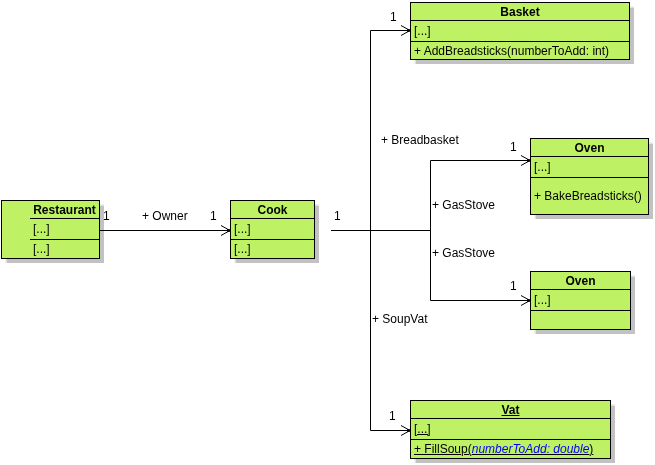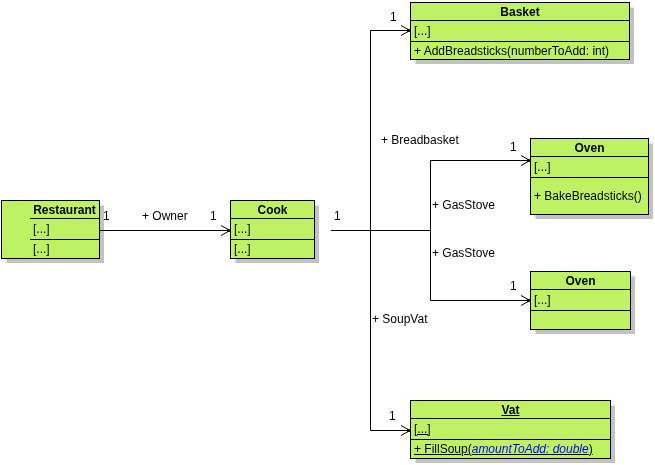--- a/index.html
+++ b/index.html
@@ -114,21 +114,21 @@
   </div>
 
   <div class="class-box" id="box-stove">
     <div class="class-title">Oven</div>
     <div class="class-attrs">[...]</div>
   </div>
 
   <div class="class-box" id="box-vat">
     <div class="class-title">Vat</div>
     <div class="class-attrs">[...]</div>
-    <div class="class-methods"><span>+ FillSoup(</span><span class="param-italic">amountToAdd: double</span><span>)</span></div>
+    <div class="class-methods"><span>+ FillSoup(</span><span class="param-italic">numberToAdd: double</span><span>)</span></div>
   </div>
 
   <svg id="connector-layer" width="655" height="465" viewBox="0 0 655 465">
     <g stroke="#000000" stroke-width="1" fill="none">
 
       <path d="M100,230.5 H230"></path>
       <path d="M221,225.5 L230,230.5 L221,235.5"></path>
 
       <path d="M331,230.5 H430.5"></path>
 

